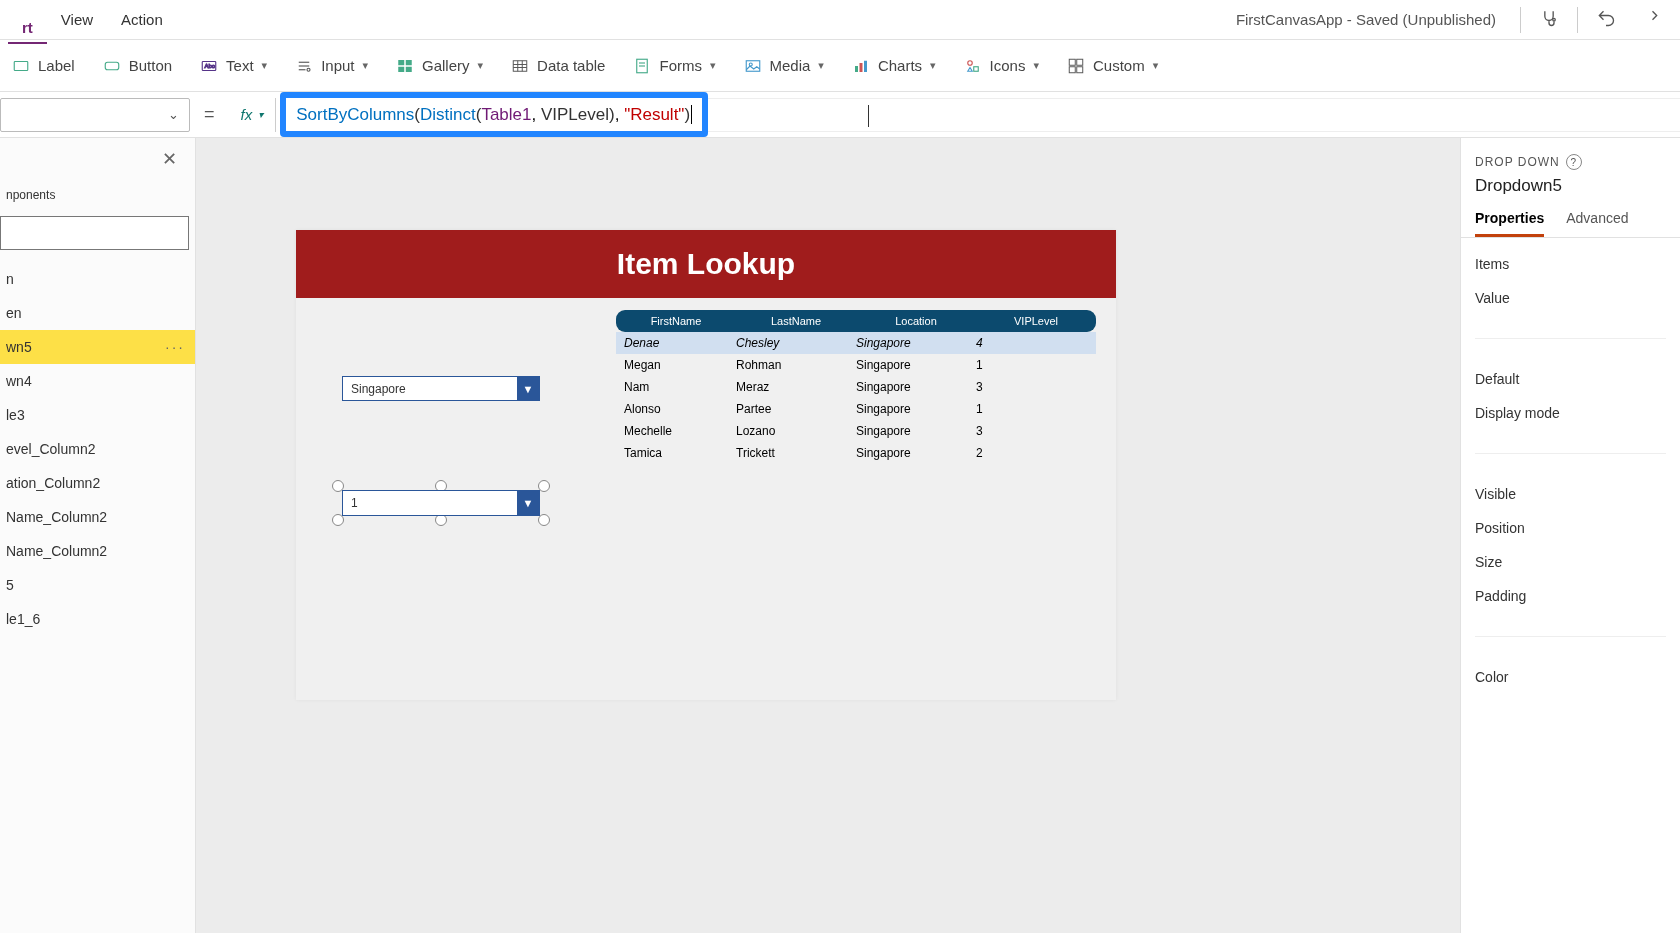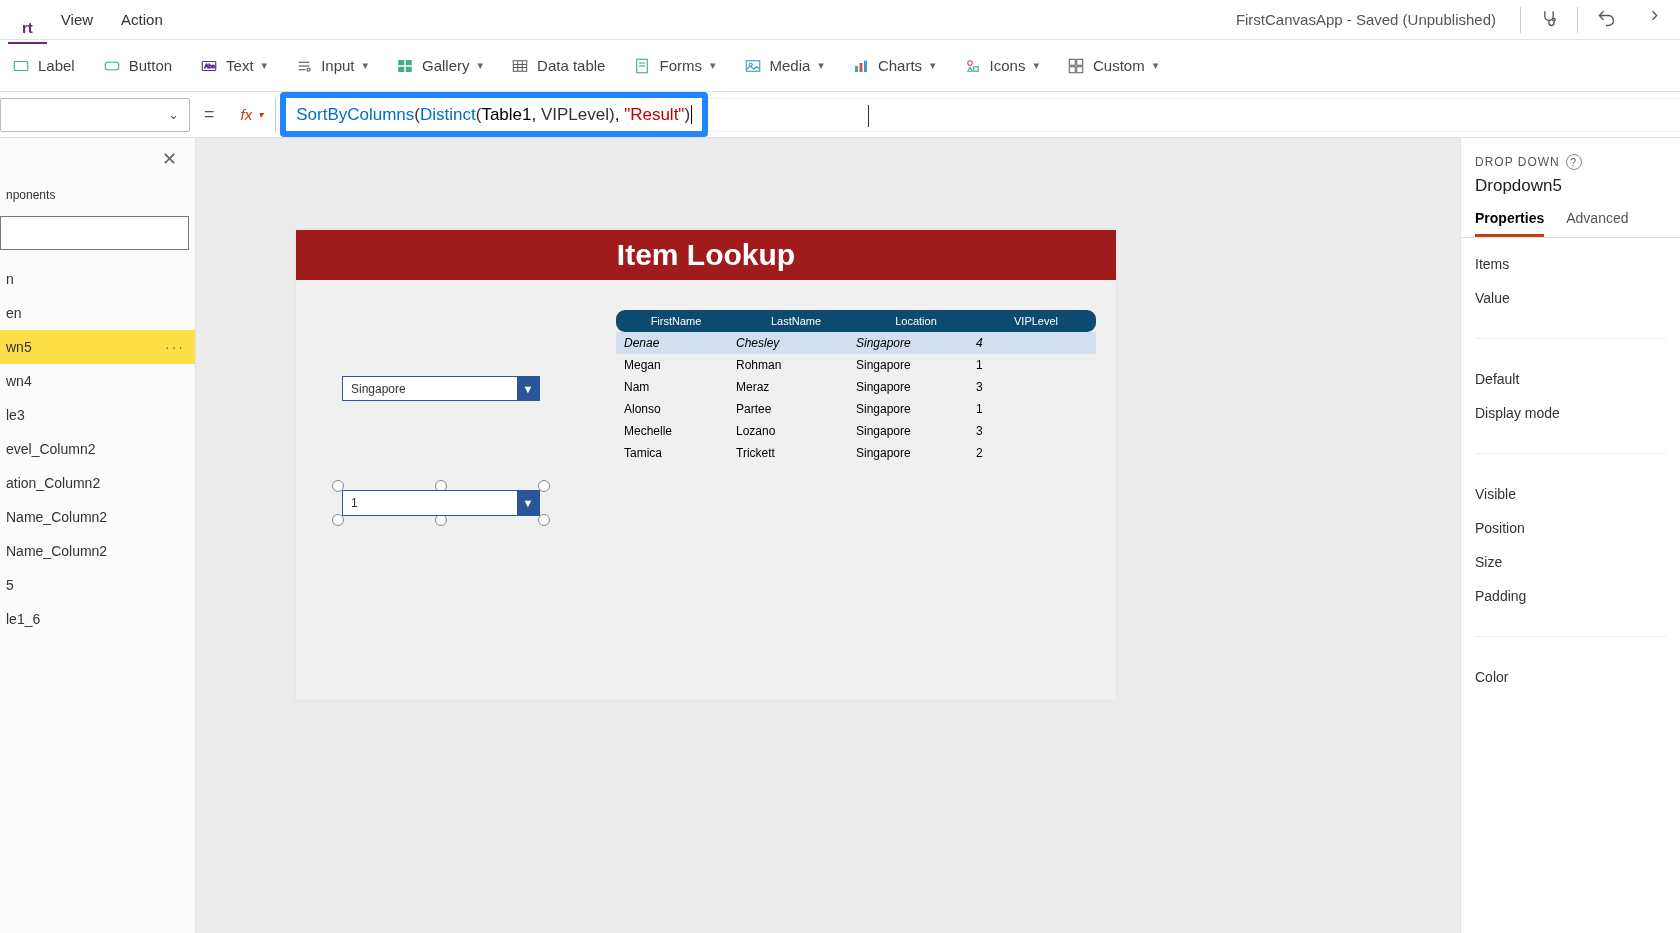--- a/index.html
+++ b/index.html
@@ -14,40 +14,40 @@
 .top-menu .divider { width: 1px; height: 26px; background: #ccc; margin: 0 6px; }
 
 .ribbon { height: 52px; display: flex; align-items: center; padding: 0 12px; border-bottom: 1px solid #e1e1e1; font-size: 15px; color: #333; gap: 28px; }
 .ribbon .rbtn { display: flex; align-items: center; gap: 8px; cursor: pointer; color: #444; }
 .ribbon svg { width: 18px; height: 18px; }
 .ribbon .chev { font-size: 11px; color: #666; }
 
 .formula-bar { height: 46px; display: flex; align-items: center; border-bottom: 1px solid #e1e1e1; font-size: 15px; }
 .formula-bar .prop-sel { width: 190px; height: 34px; border: 1px solid #bbb; border-radius: 2px; margin-left: 0; display: flex; align-items: center; justify-content: flex-end; padding-right: 10px; font-size: 13px; color: #555; }
 .formula-bar .eq { padding: 0 14px; font-size: 18px; color: #555; }
-.formula-bar .fx { padding: 0 12px; display: flex; align-items: center; gap: 6px; font-style: italic; color: #c2410c; border-right: 1px solid #ccc; height: 34px; }
+.formula-bar .fx { padding: 0 12px; display: flex; align-items: center; gap: 6px; font-style: italic; color: #0f766e; border-right: 1px solid #ccc; height: 34px; }
 .formula-bar .formula-highlight { border: 6px solid #2185ff; border-radius: 4px; padding: 6px 10px; background: #fff; margin-left: 4px; font-family: Consolas, monospace; font-size: 17px; }
-.formula-highlight .fn { color: #0070c0; } .formula-highlight .tbl { color: #000000; } .formula-highlight .col { color: #333; } .formula-highlight .str { color: #c00000; } .formula-highlight .paren { color: #333; }
+.formula-highlight .fn { color: #0070c0; } .formula-highlight .tbl { color: #701a75; } .formula-highlight .col { color: #333; } .formula-highlight .str { color: #c00000; } .formula-highlight .paren { color: #333; }
 .formula-bar .formula-rest { flex: 1; height: 34px; background: #fff; border-top: 1px solid #eee; border-bottom: 1px solid #eee; position: relative; }
 .text-cursor { position: absolute; left: 160px; top: 6px; width: 1px; height: 22px; background: #333; }
 
 .work { display: flex; height: calc(100% - 138px); }
 
 .tree { width: 196px; border-right: 1px solid #e1e1e1; background: #fbfbfb; font-size: 14px; color: #333; overflow: hidden; }
 .tree .close { text-align: right; padding: 10px 18px; font-size: 18px; color: #666; cursor: pointer; }
 .tree .hdr { padding: 8px 10px 10px 6px; font-size: 12px; }
 .tree .search { margin: 4px 6px 12px 0; height: 34px; border: 1px solid #777; background: #fff; }
 .tree .node { padding: 9px 10px 9px 6px; cursor: pointer; display: flex; justify-content: space-between; align-items: center; }
 .tree .node.sel { background: #fde047; }
 .tree .more { color: #666; letter-spacing: 2px; }
 .tree .node:first-of-type { margin-top: 4px; }
 
 .canvas { flex: 1; background: #ececec; position: relative; }
 .app-screen { position: absolute; left: 100px; top: 92px; width: 820px; height: 470px; background: #f0f0f0; box-shadow: 0 0 4px rgba(0,0,0,.05); }
-.app-header { height: 50px; background: #a01c1c; color: #fff; display: flex; align-items: center; justify-content: center; font-size: 30px; font-weight: 700; }
+.app-header { height: 68px; background: #a01c1c; color: #fff; display: flex; align-items: center; justify-content: center; font-size: 30px; font-weight: 700; }
 
 .dd1 { position: absolute; left: 46px; top: 146px; width: 198px; height: 25px; border: 1px solid #2a5699; background: #fff; display: flex; align-items: center; font-size: 12px; }
 .dd1 .txt { flex: 1; padding-left: 8px; color: #333; }
 .dd1 .arr { width: 22px; height: 100%; background: #2a5699; color: #fff; display: flex; align-items: center; justify-content: center; font-size: 11px; }
 
 .dd2-wrap { position: absolute; left: 42px; top: 256px; width: 206px; height: 34px; }
 .handle { position: absolute; width: 12px; height: 12px; background: #fff; border: 1px solid #888; border-radius: 50%; }
 .h-tl { left: -6px; top: -6px; } .h-tc { left: calc(50% - 6px); top: -6px; } .h-tr { right: -6px; top: -6px; }
 .h-bl { left: -6px; bottom: -6px; } .h-bc { left: calc(50% - 6px); bottom: -6px; } .h-br { right: -6px; bottom: -6px; }
 .dd2 { position: absolute; left: 4px; top: 4px; right: 4px; bottom: 4px; border: 1px solid #2a5699; background: #fff; display: flex; align-items: center; font-size: 12px; }

